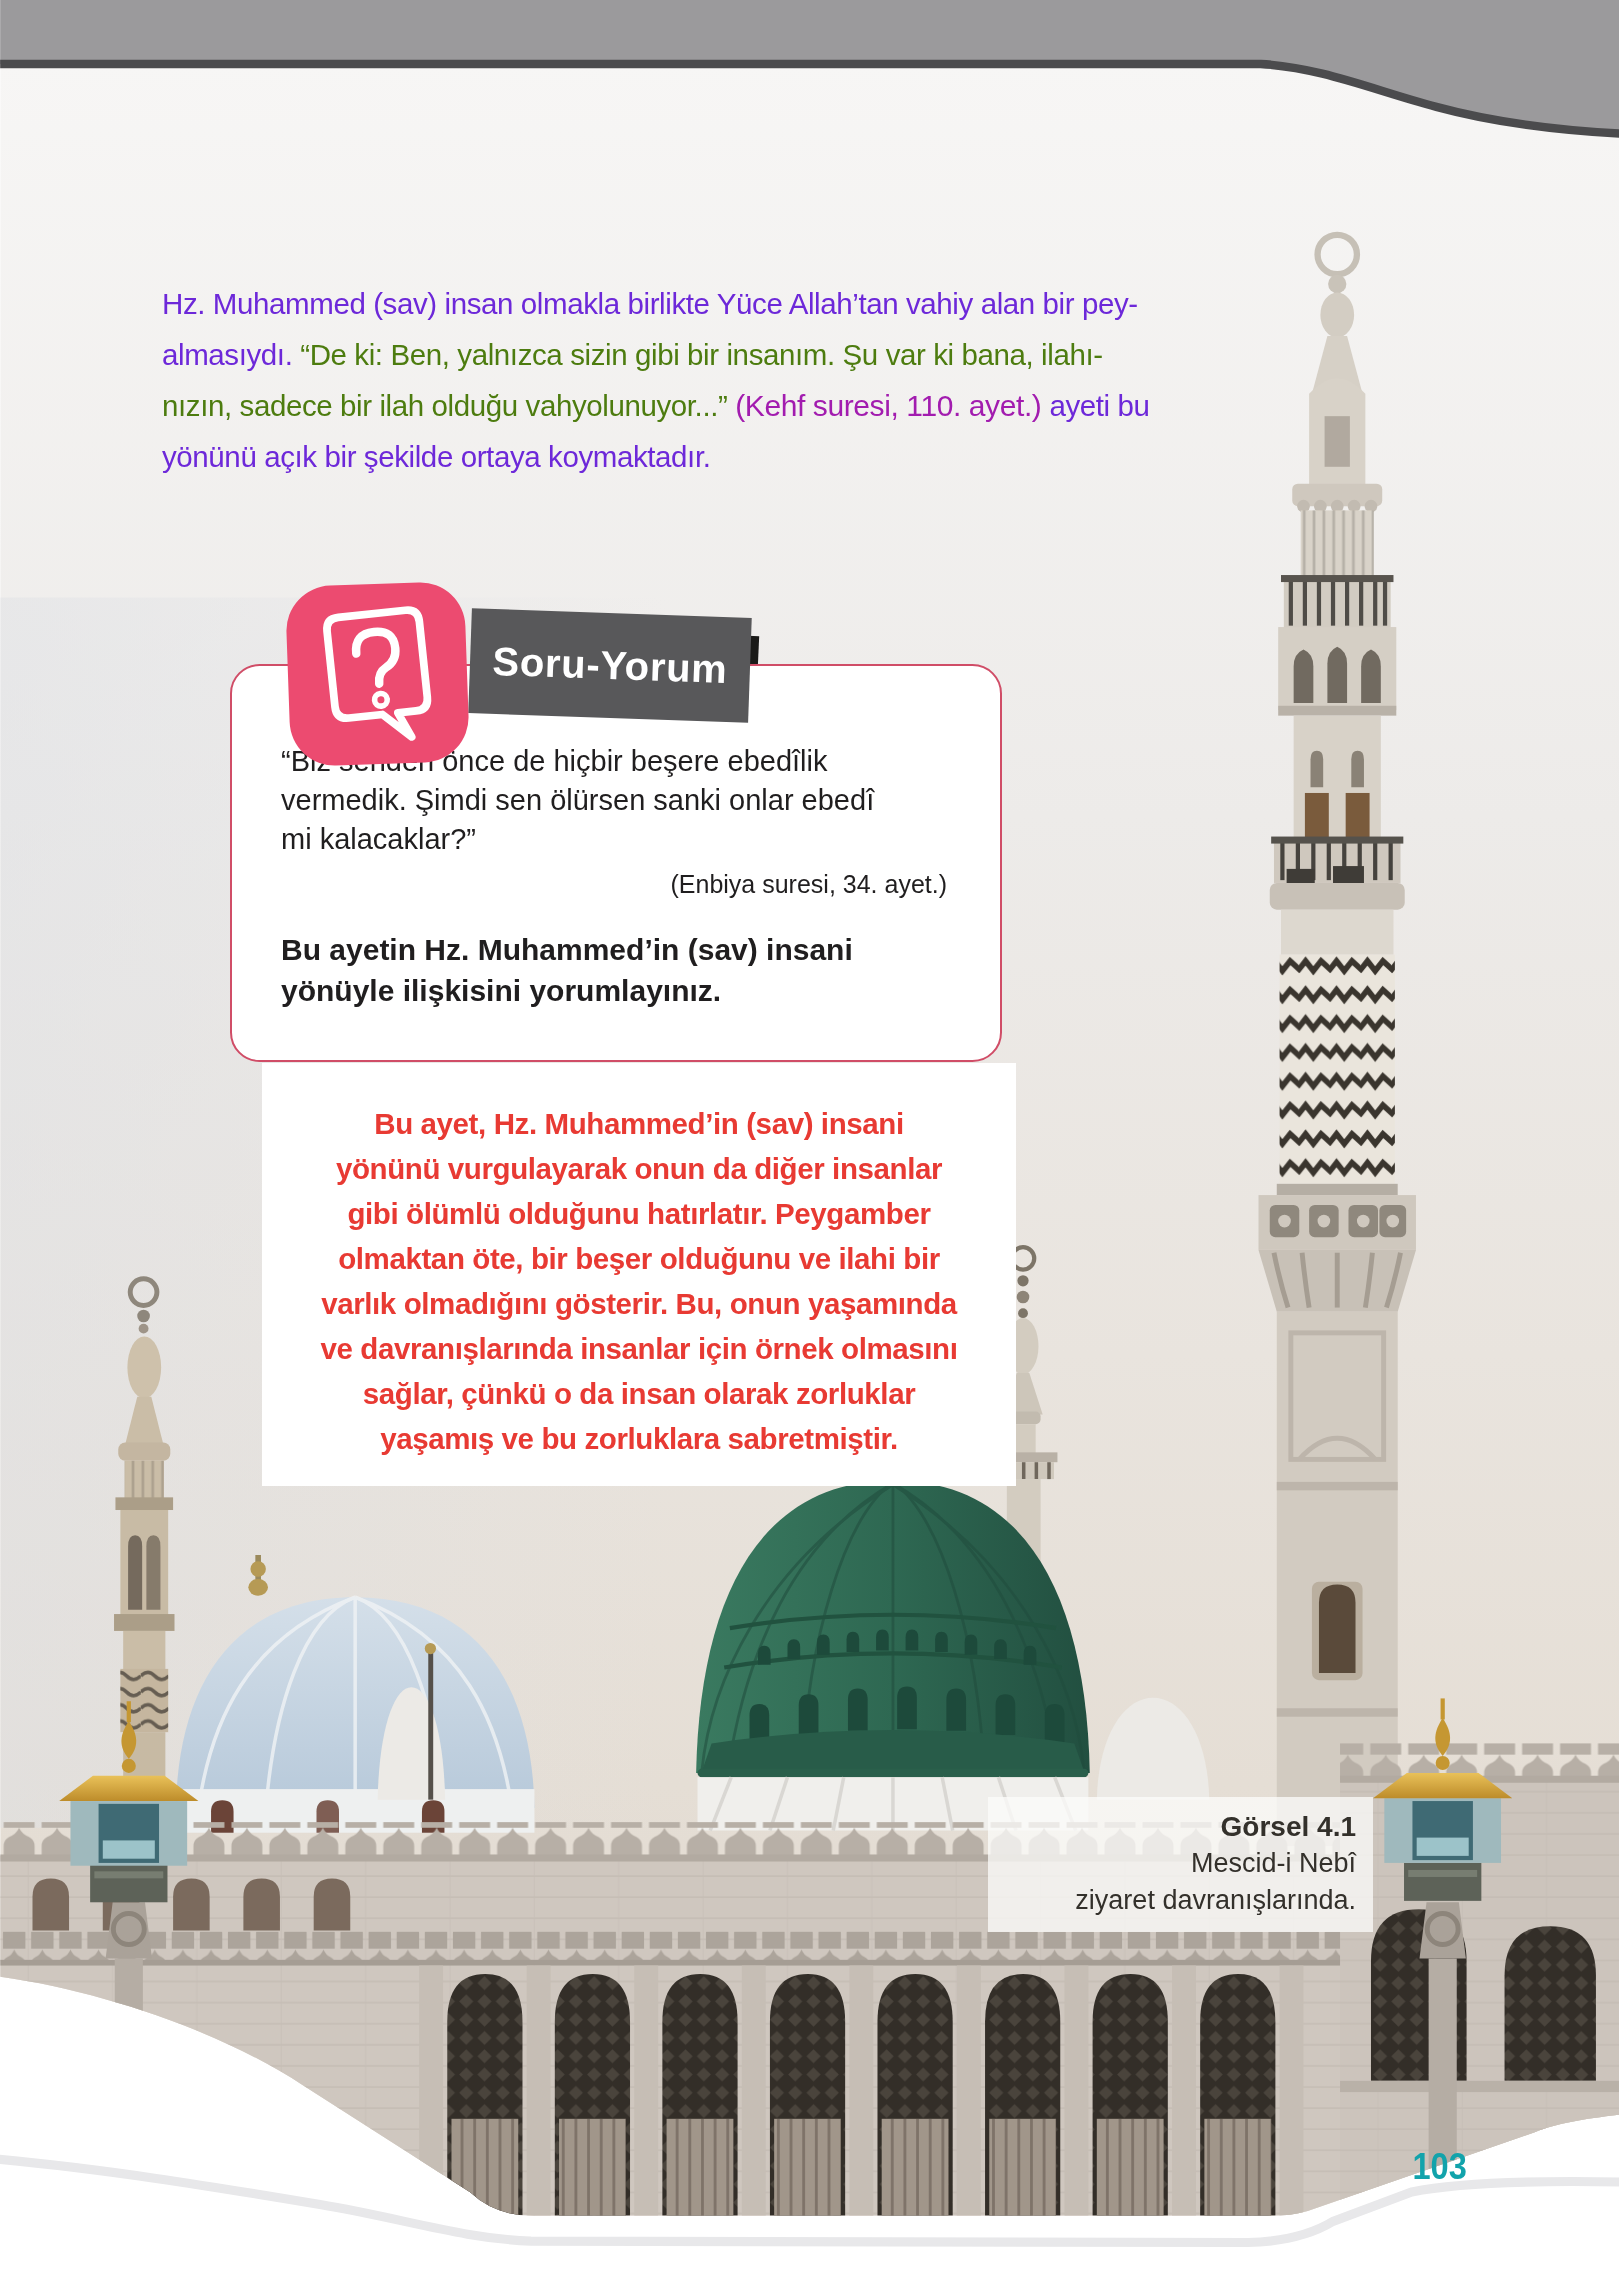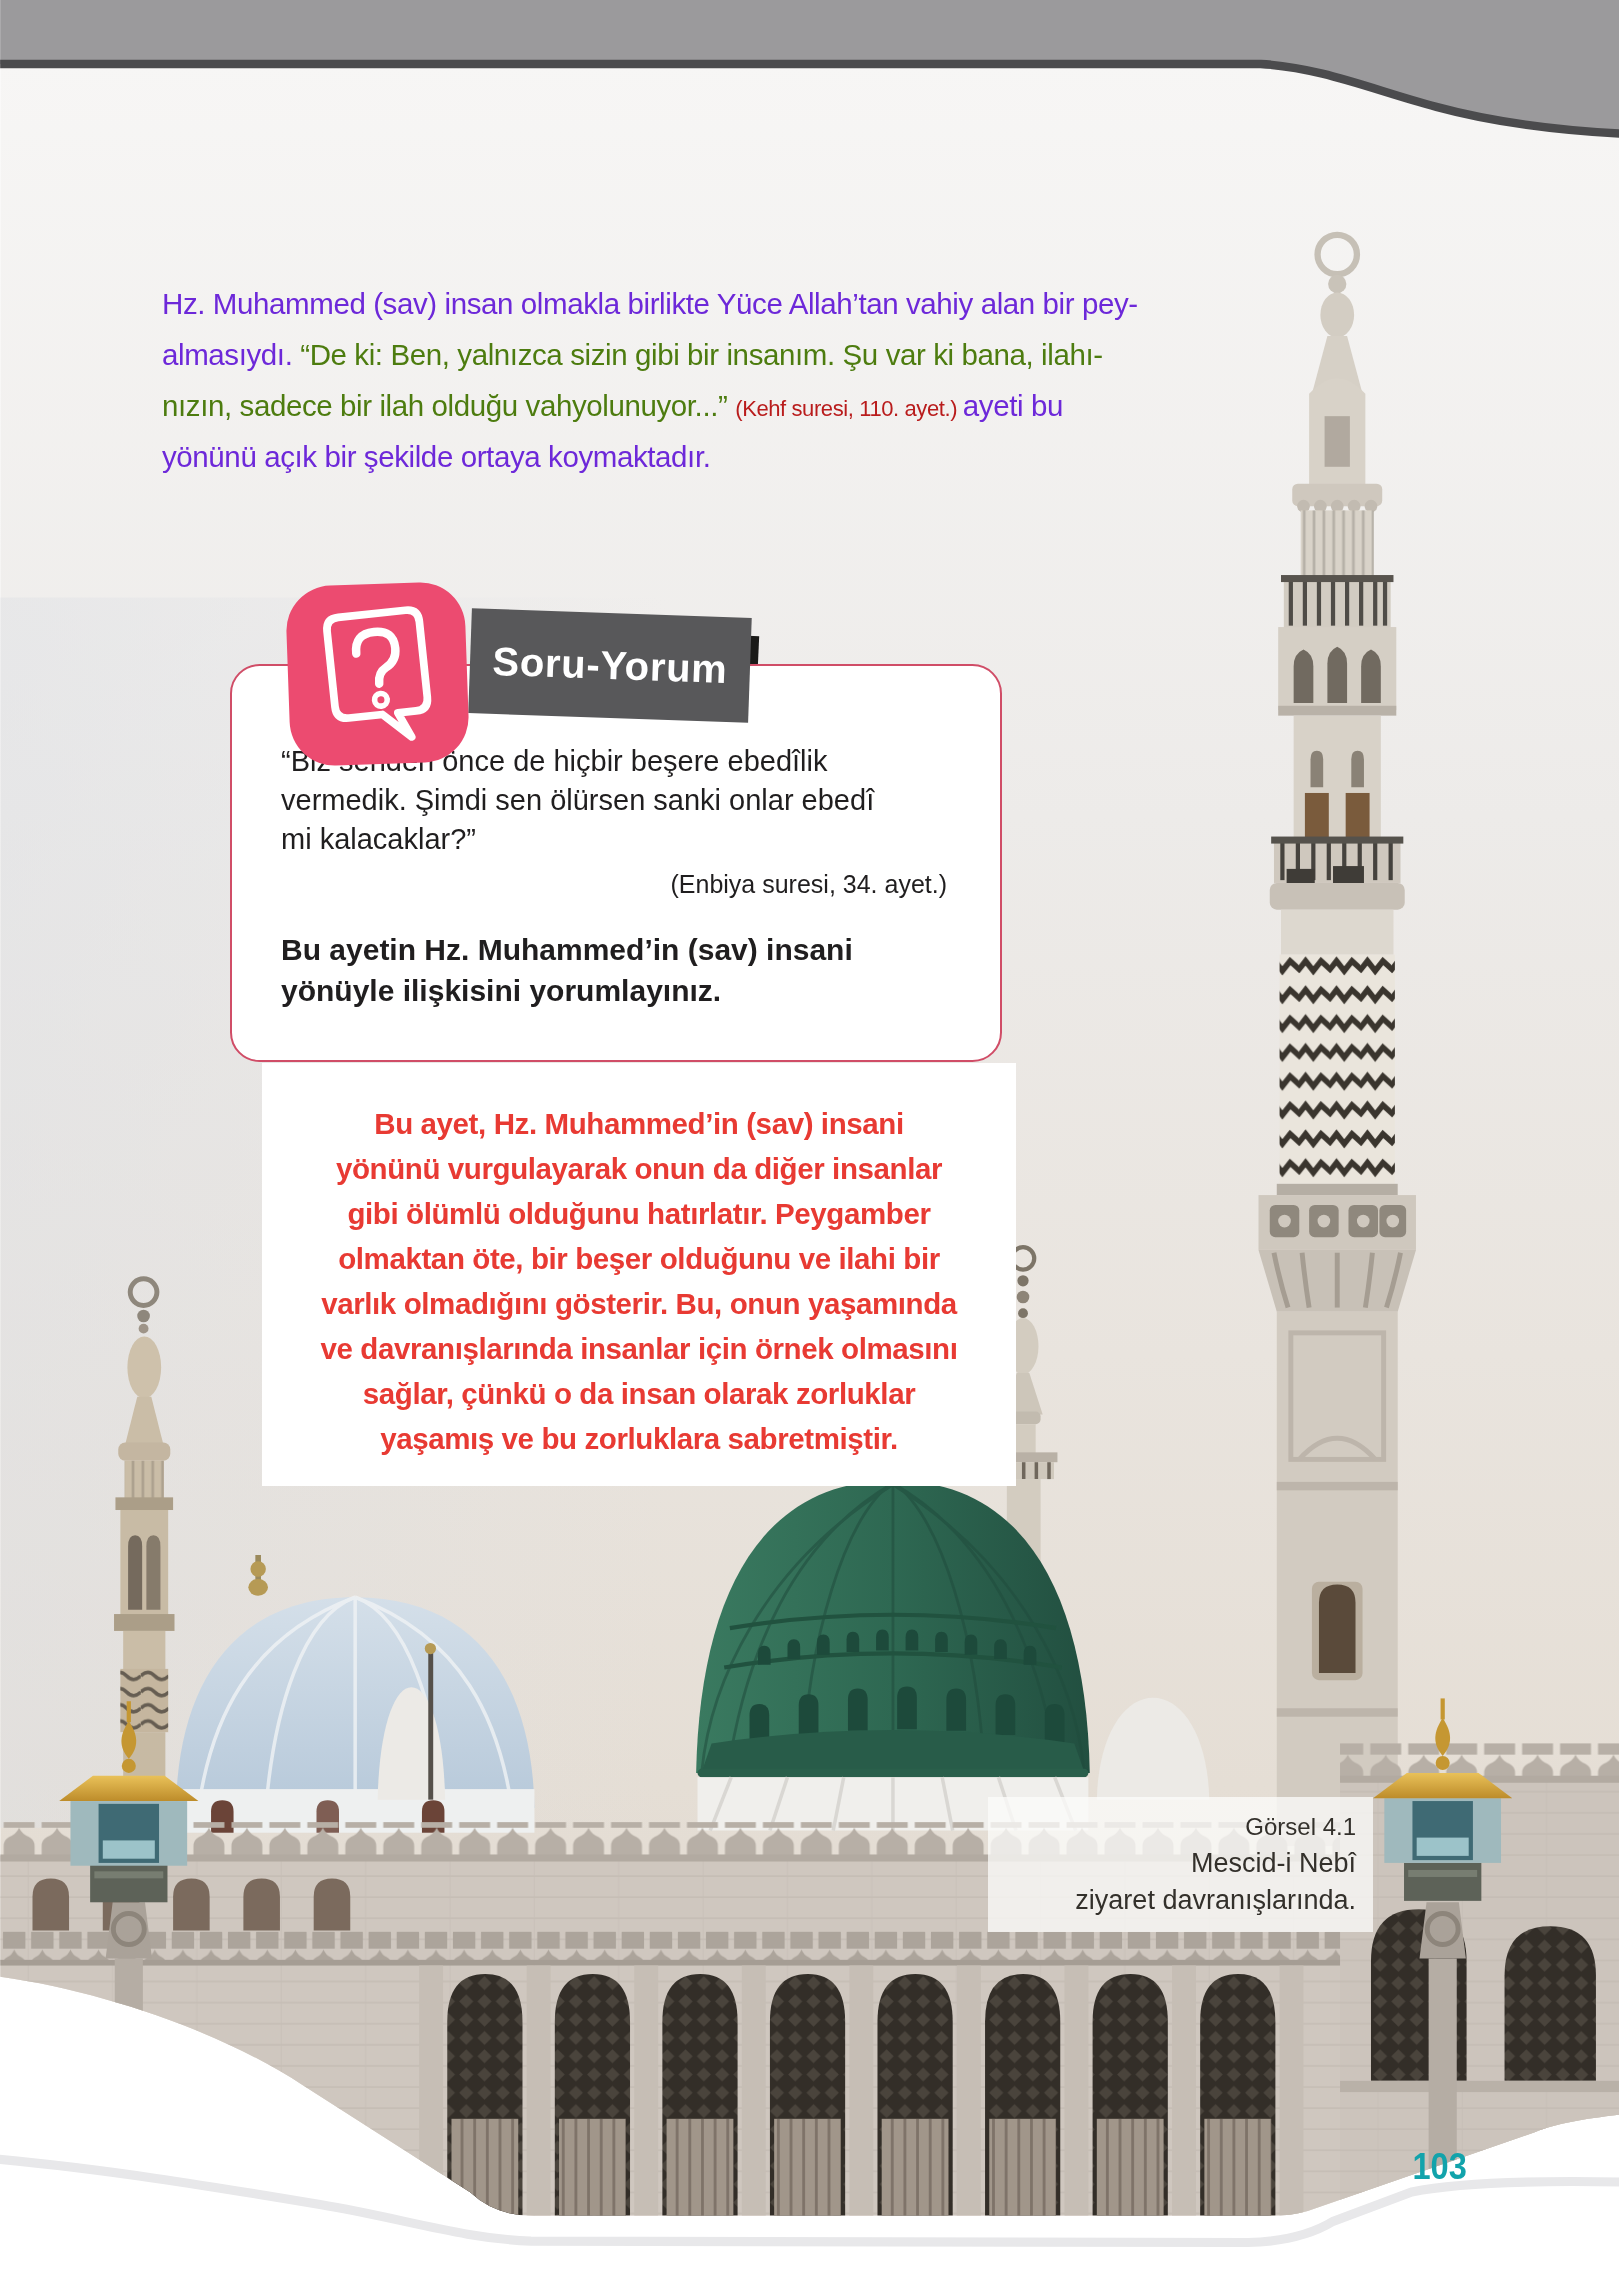--- a/index.html
+++ b/index.html
@@ -8,21 +8,21 @@
   #scene{position:absolute;left:0;top:0;z-index:0;}
 
   
   #paragraph{position:absolute;left:162px;top:278px;width:1163px;z-index:2;
     font-size:29.5px;line-height:51px;letter-spacing:-0.4px;color:#201e1f;}
   .pline{text-align:justify;height:51px;white-space:nowrap;}
   .pline::after{content:"";display:inline-block;width:100%;height:0;}
   #paragraph .pline:last-child{text-align:left;}
   span.b{color:#6d28d9;}
   span.m{color:#4d7c0f;}
-  span.cite{font-size:22px;color:#b91c1c;margin-top:23px;}
+  span.cite{font-size:30px;color:#a21caf;margin-top:23px;}
 
   
   #sy-banner-shadow{position:absolute;left:479px;top:630px;width:278px;height:103px;
     background:#1a1a18;transform:rotate(2.6deg);z-index:2;}
   #sy-banner{position:absolute;left:470px;top:613px;width:280px;height:105px;background:#58585a;
     transform:rotate(2deg);z-index:3;text-align:center;}
   #sy-banner .t{line-height:105px;font-size:40px;font-weight:bold;color:#ffffff;letter-spacing:0.7px;}
   #sy-icon{position:absolute;left:288px;top:584px;width:179px;height:180px;border-radius:45px;
     background:#ec4b70;transform:rotate(-2deg);z-index:4;}
 
@@ -39,21 +39,21 @@
   #answer-box{position:absolute;left:262px;top:1063px;width:754px;height:423px;background:#ffffff;
     z-index:2;text-align:center;}
   #answer-box .inner{padding-top:38px;}
   .aline{font-size:29.5px;line-height:45px;height:45px;font-weight:bold;color:#e83a33;
     letter-spacing:-0.4px;white-space:nowrap;}
 
   
   #caption{position:absolute;left:988px;top:1797px;width:385px;box-sizing:border-box;
     padding:11.2px 17px 12.7px 17px;background:rgba(252,252,251,0.75);text-align:right;z-index:2;color:#33302b;}
   .cline{font-size:27px;line-height:37px;height:37px;}
-  #caption .cline:first-child{font-weight:normal;font-size:24px;}
+  #caption .cline:first-child{font-weight:bold;font-size:28px;}
 
   
   #page-number{position:absolute;left:1407px;top:2146px;width:91px;z-index:2;
     font-size:37px;font-weight:bold;color:#12a3ab;transform:scaleX(0.88);text-align:left;}
 </style>
 </head>
 <body>
 
 <div id="page">
 

